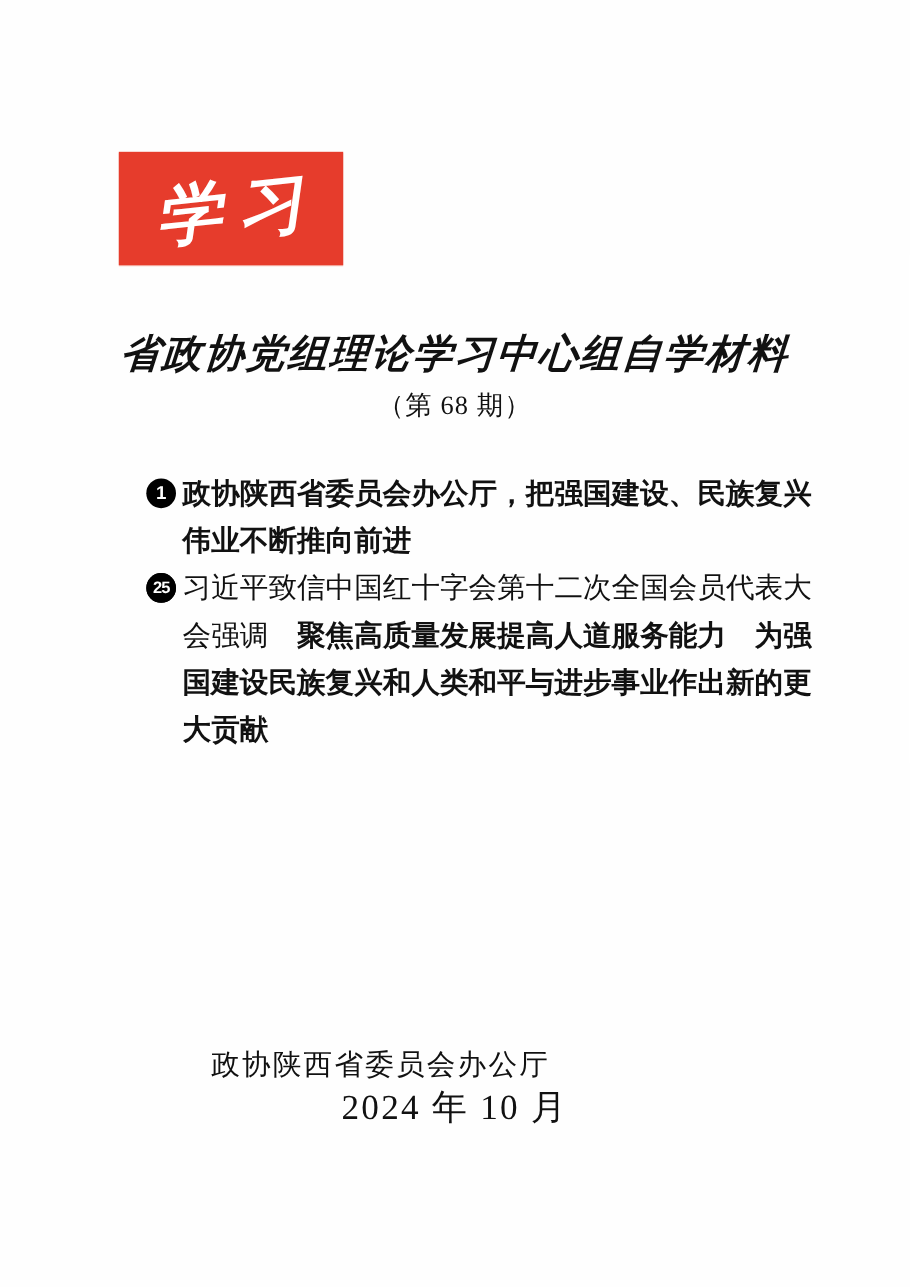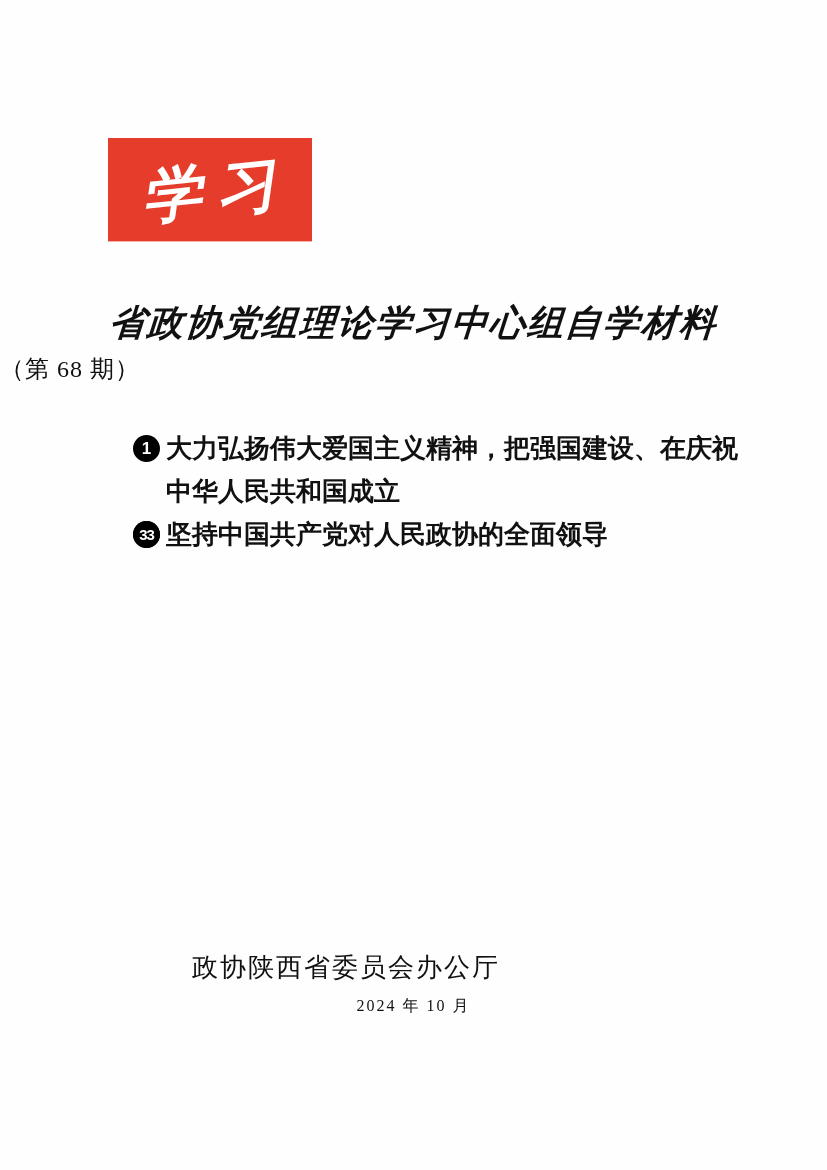--- a/index.html
+++ b/index.html
@@ -38,21 +38,21 @@
     width: 827px; text-align: center;
     font-family: "DejaVu Serif", serif;
     font-weight: bold; font-style: italic;
     font-size: 36px; line-height: 50px;
     letter-spacing: 2px;
     transform: skewX(-4deg);
     white-space: nowrap;
   }
   .issue-no {
     position: absolute; left: 0; top: 353px;
-    width: 827px; 
+    width: 827px; text-align: center;
     font-family: "Liberation Serif", serif;
     font-size: 24px; line-height: 32px;
     letter-spacing: 1px;
   }
   
   .toc {
     position: absolute; left: 133px; top: 427px;
     width: 630px;
   }
   .toc-item {
@@ -83,54 +83,54 @@
     position: absolute; left: 0; top: 952px;
     width: 692px; text-align: center;
     font-family: "Liberation Serif", serif;
     font-size: 26px; line-height: 32px;
     letter-spacing: 2px;
   }
   .footer-date {
     position: absolute; left: 0; top: 991px;
     width: 827px; text-align: center;
     font-family: "Liberation Serif", serif;
-    font-size: 16px; line-height: 30px;
+    font-size: 32px; line-height: 30px;
     letter-spacing: 2px;
   }
 </style>
 </head>
 <body>
 
 <div class="page">
 
   <div class="masthead">
     <span class="masthead-text">学习</span>
   </div>
 
   <div class="doc-title">省政协党组理论学习中心组自学材料</div>
 
   <div class="issue-no">（第 68 期）</div>
 
   <div class="toc">
 
     <div class="toc-item">
       <span class="page-badge single">1</span>
-      <span>大力弘扬伟大爱国主义精神，把强国建设、在庆祝中华人民共和国成立</span>
+      <span>政协陕西省委员会办公厅，把强国建设、民族复兴伟业不断推向前进</span>
     </div>
 
     <div class="toc-item">
       <span class="page-badge">20</span>
     </div>
 
+    <div class="toc-item">
+      <span class="page-badge">25</span>
+      <span class="kai">习近平致信中国红十字会第十二次全国会员代表大会强调　</span><span>聚焦高质量发展提高人道服务能力　为强国建设民族复兴和人类和平与进步事业作出新的更大贡献</span>
+    </div>
 
 
-    <div class="toc-item">
-      <span class="page-badge">33</span>
-      <span>坚持中国共产党对人民政协的全面领导</span>
-    </div>
 
 
   </div>
 
   <div class="footer-org">政协陕西省委员会办公厅</div>
 
   <div class="footer-date">2024 年 10 月</div>
 
 </div>
 

